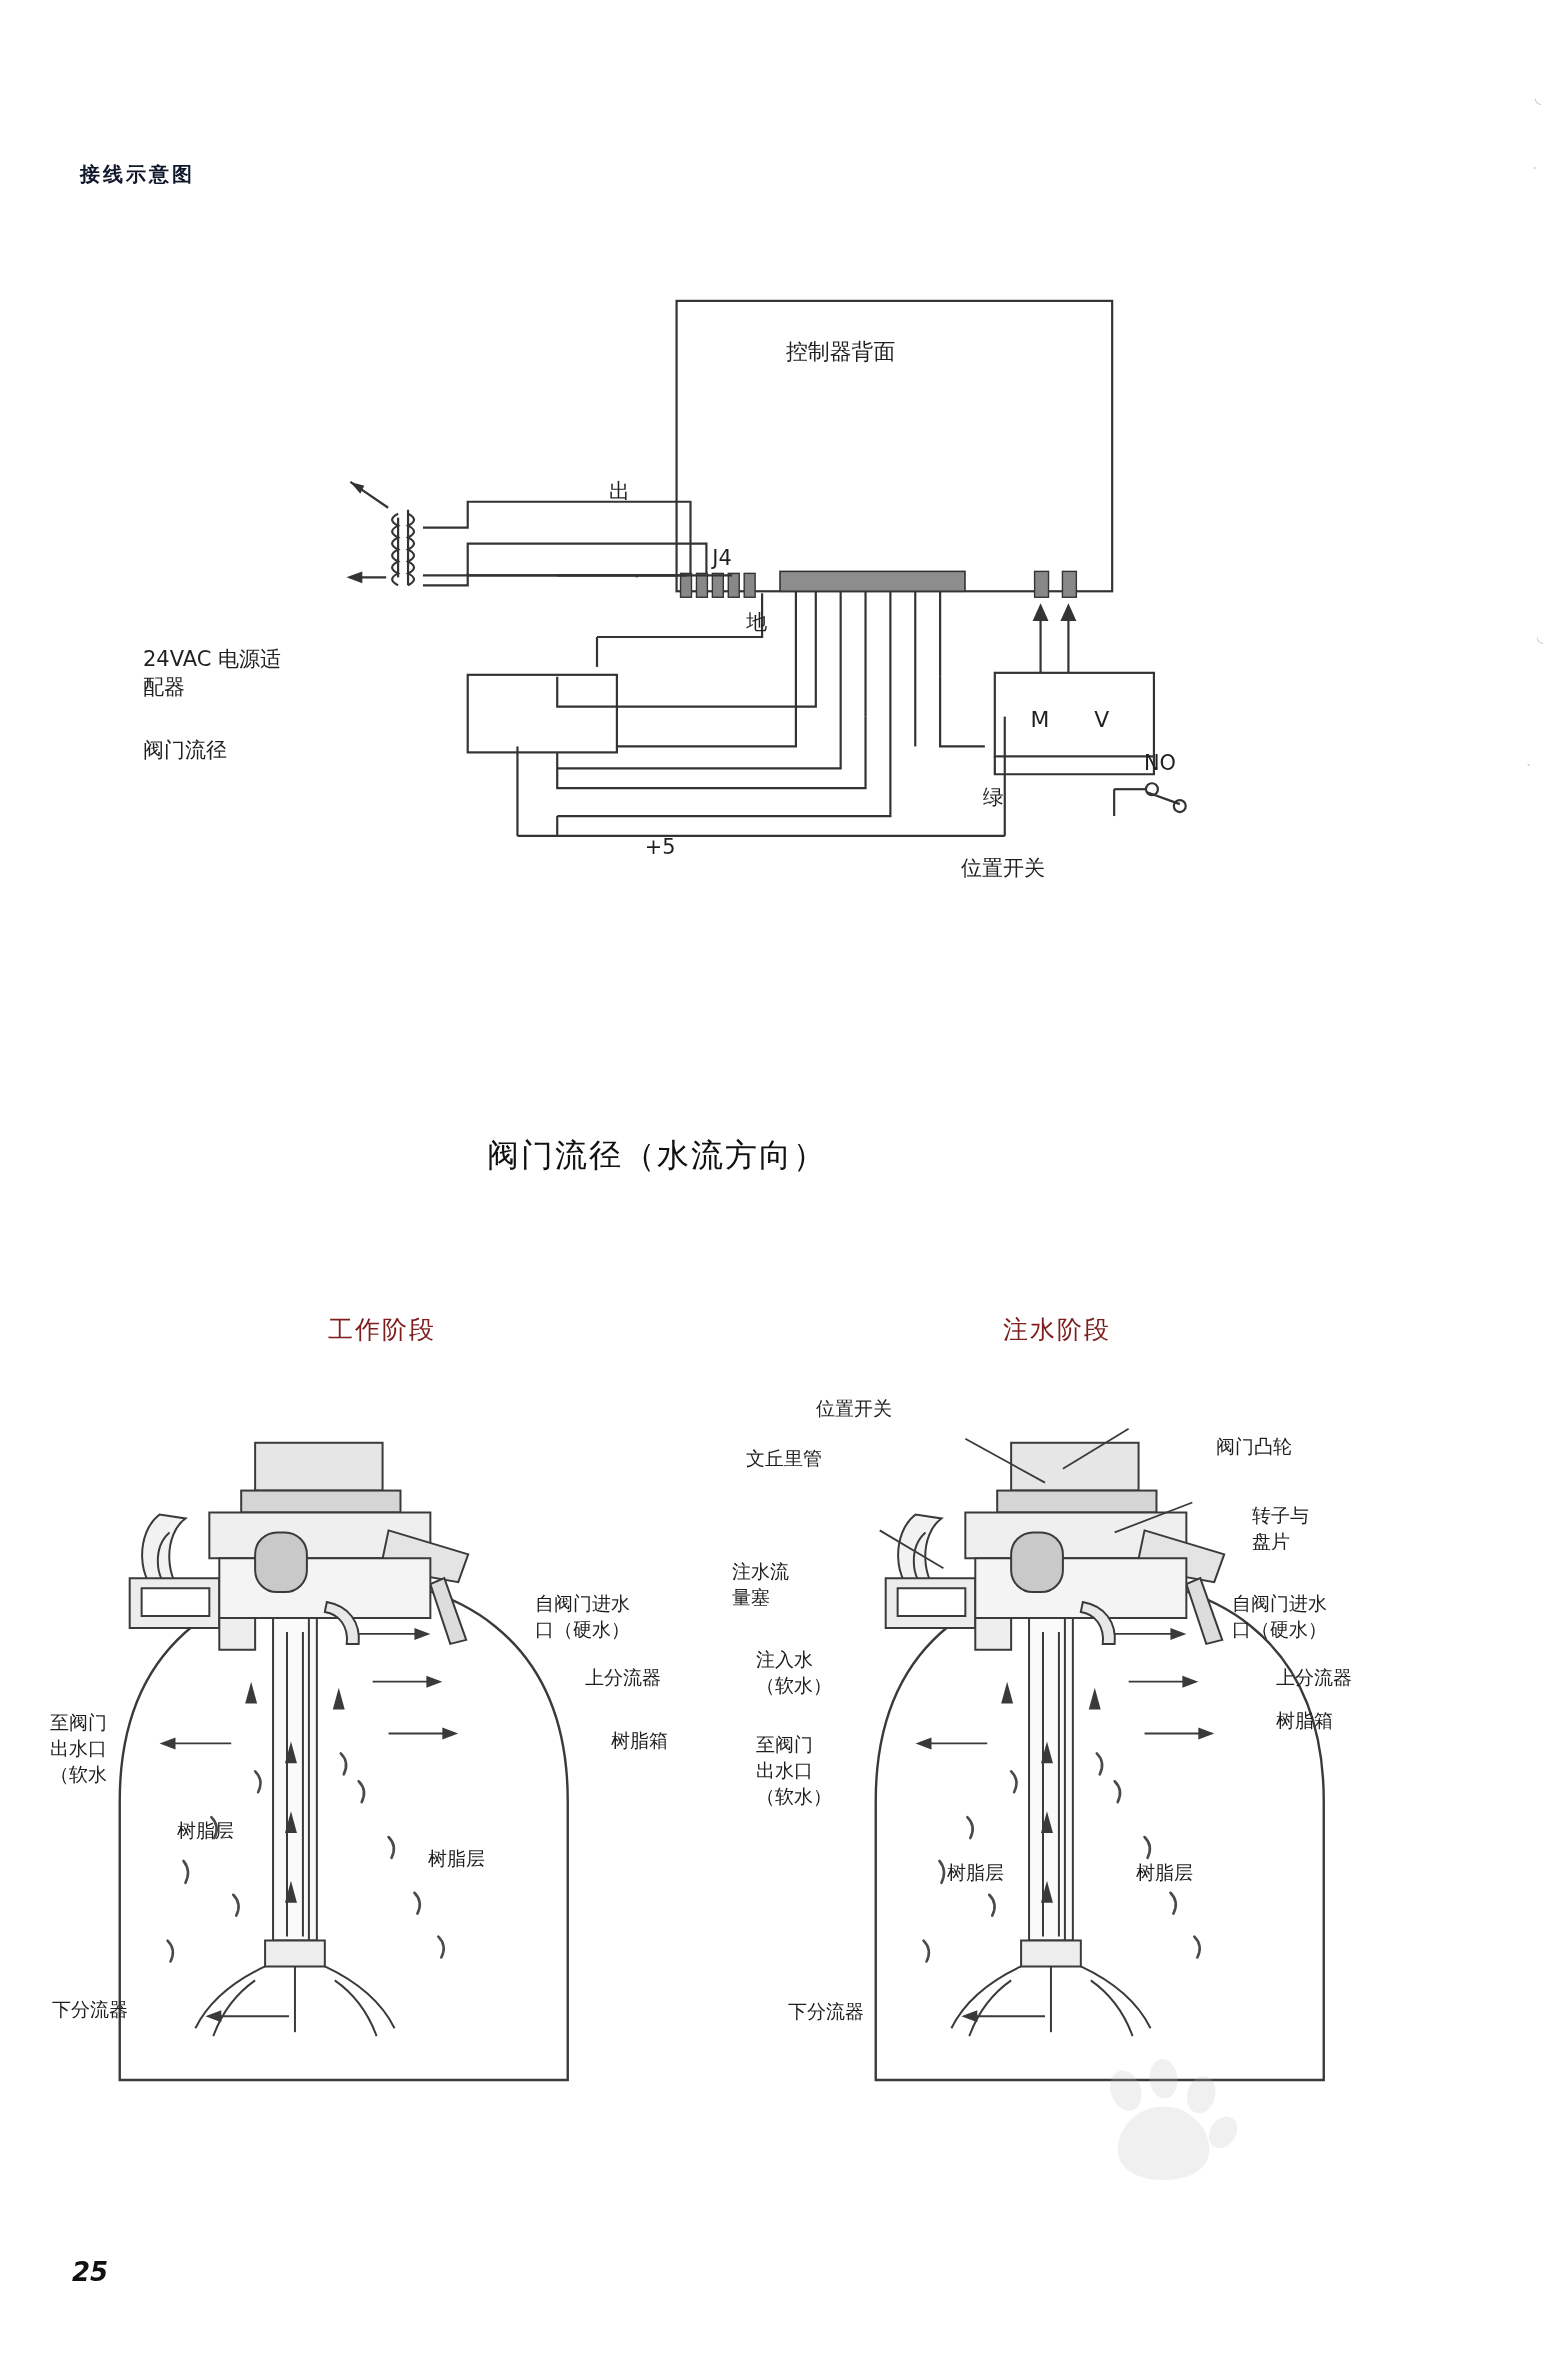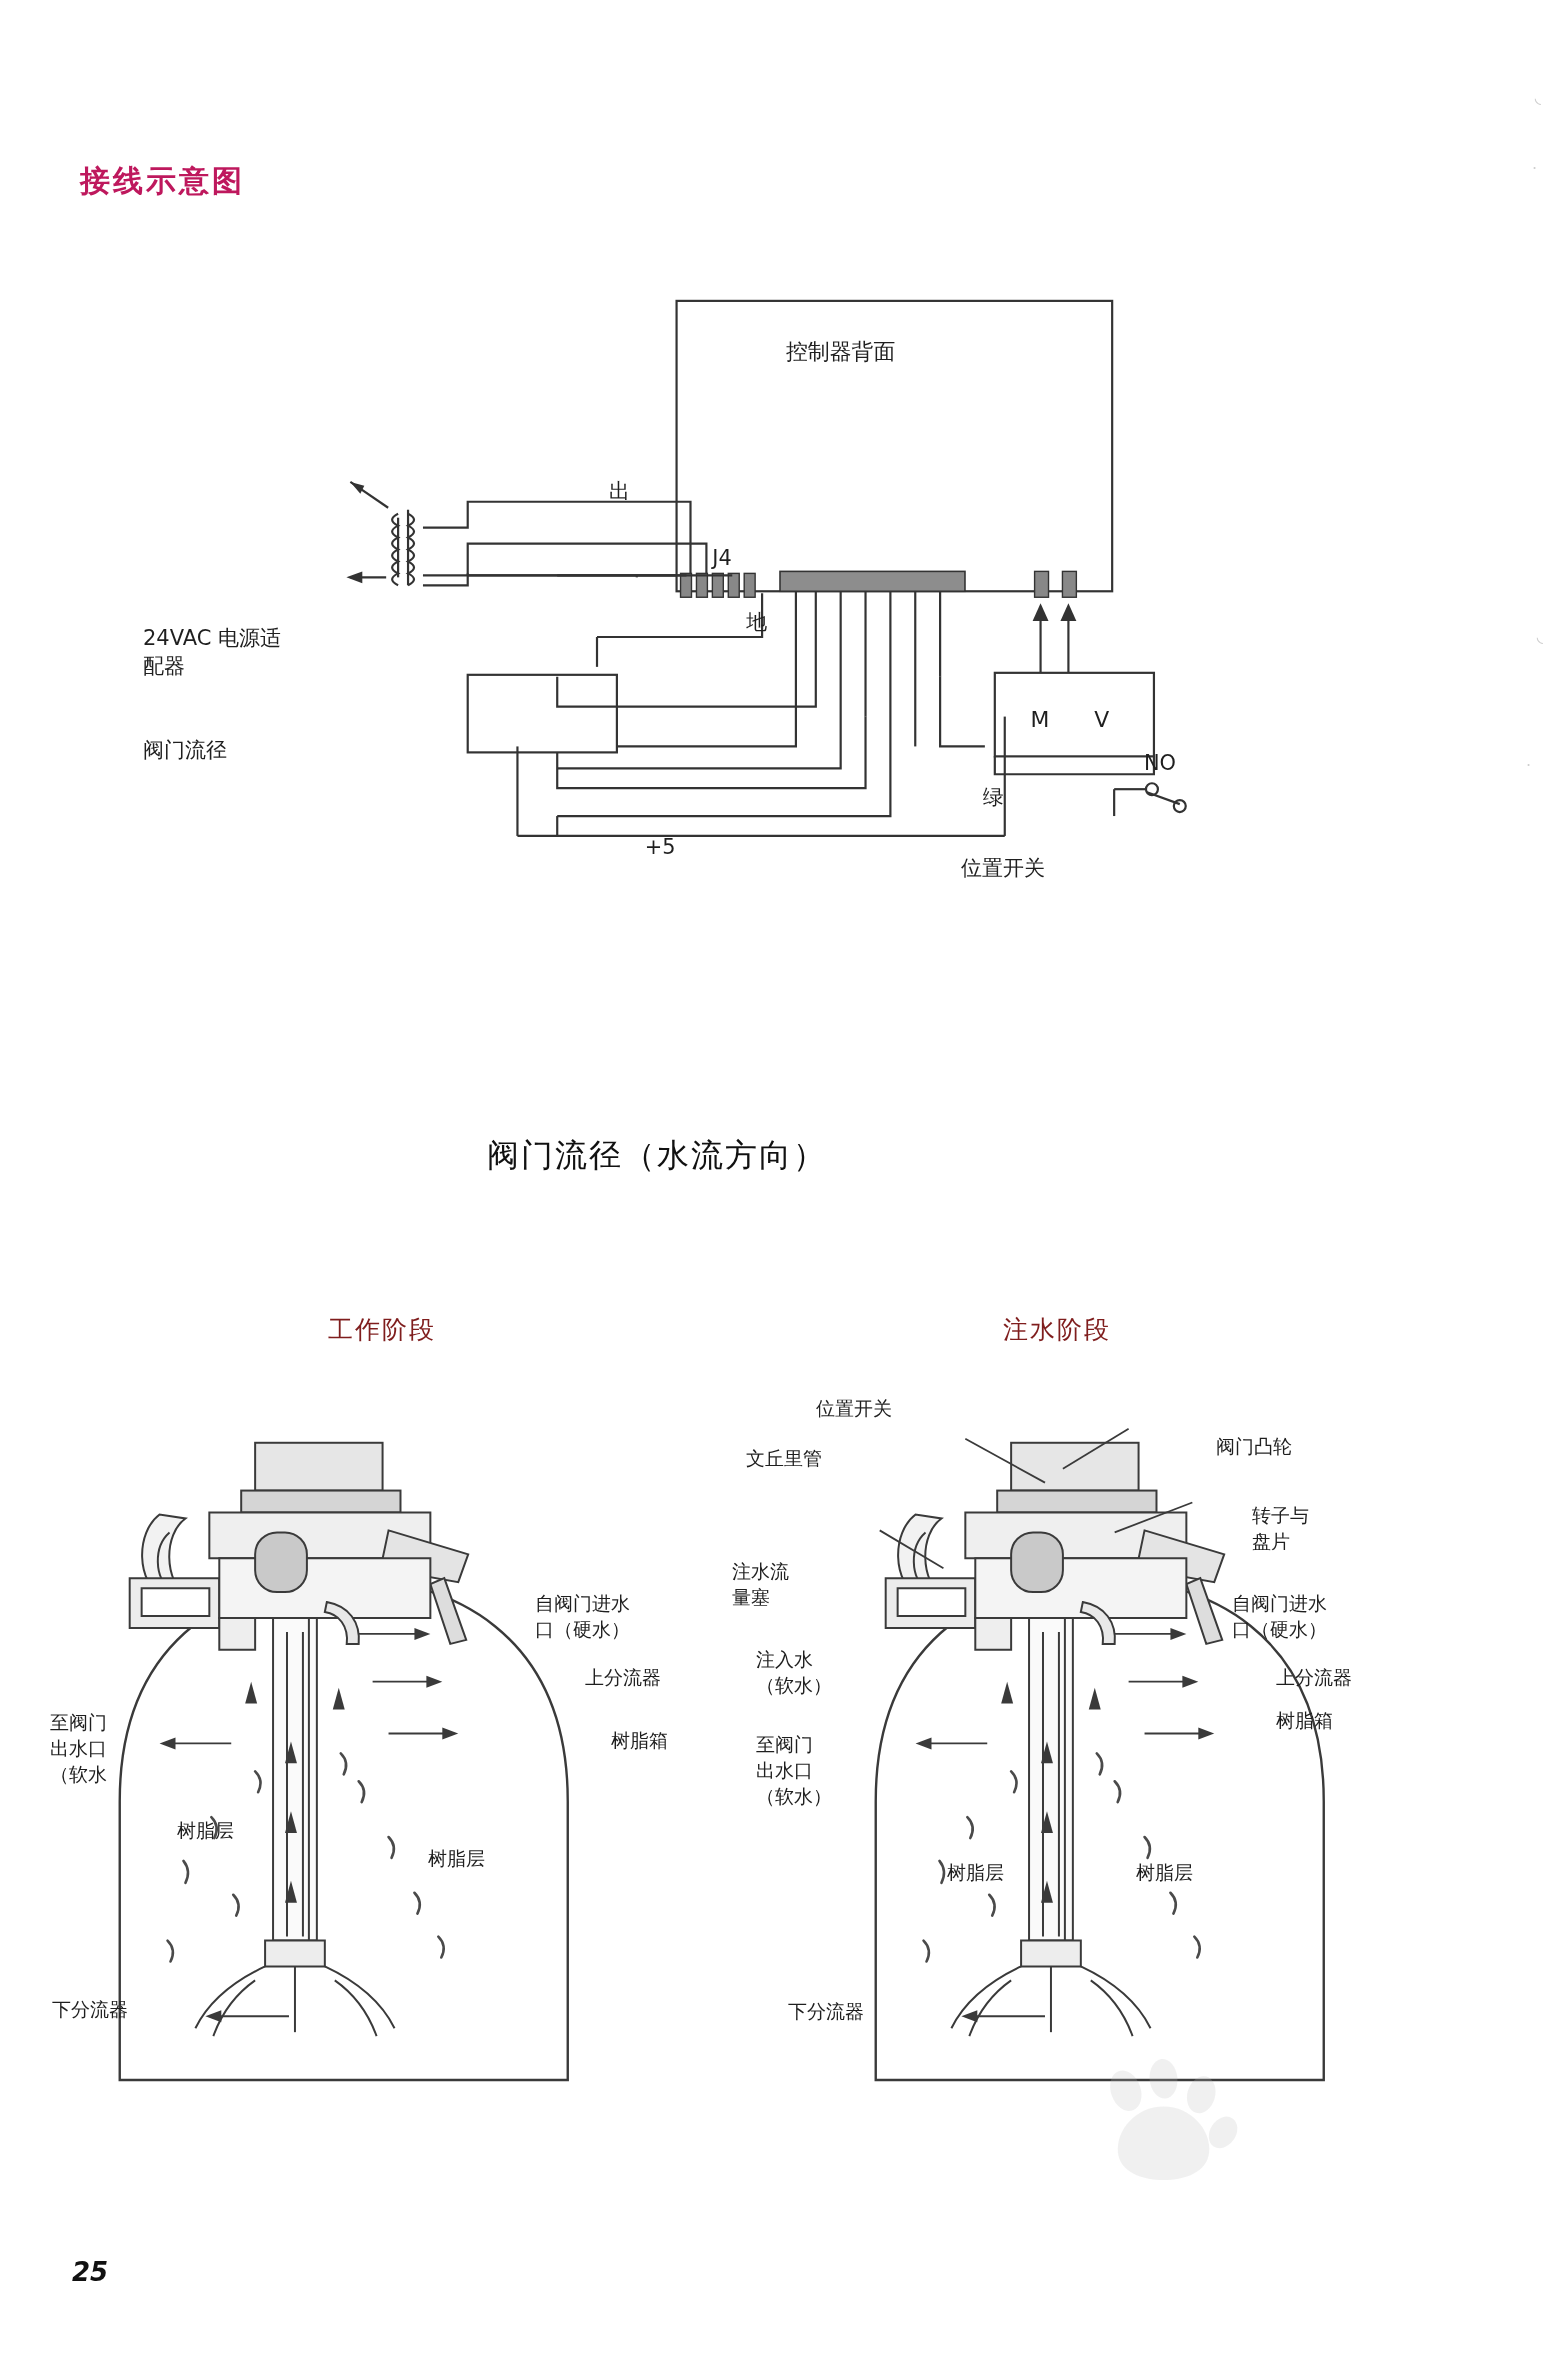--- a/index.html
+++ b/index.html
@@ -6,21 +6,21 @@
   body{
     width:1559px;height:2373px;position:relative;
     font-family:"DejaVu Sans","Liberation Sans",sans-serif;
     color:#1a1a1a;
     overflow:hidden;
   }
   .page{position:absolute;left:0;top:0;width:1559px;height:2373px;}
   .abs{position:absolute;}
   .lbl{font-size:21px;line-height:28px;white-space:pre;color:#1f1f1f;}
   .lbl.sm{font-size:19px;line-height:26px;}
-  .title-sec{font-size:30px;font-weight:bold;letter-spacing:3px;color:#be185d;}
+  .title-sec{font-size:20px;font-weight:bold;letter-spacing:3px;color:#0f172a;}
   .title-mid{font-size:32px;letter-spacing:2px;color:#111;}
   .subhead{font-size:25px;letter-spacing:2px;color:#7f1d1d;}
   .pagenum{font-size:26px;font-style:italic;font-weight:bold;color:#111;}
   svg{display:block;overflow:visible;}
   .wm{position:absolute;right:40px;bottom:119px;opacity:.30;}
   .wm-text{font-size:62px;font-weight:bold;color:#b9b9b9;letter-spacing:1px;}
   .wm-sub{font-size:24px;color:#b9b9b9;letter-spacing:1px;text-align:right;}
   .paw{position:absolute;right:318px;bottom:189px;opacity:.22;}
   .tick{position:absolute;color:#cfcfcf;font-size:16px;}
 </style>
@@ -119,21 +119,21 @@
         <text x="750" y="352" font-size="21">地</text>
         <text x="648" y="578" font-size="21">+5</text>
         <text x="1036" y="450" font-size="22">M</text>
         <text x="1100" y="450" font-size="22">V</text>
         <text x="988" y="528" font-size="21">绿</text>
         <text x="1150" y="494" font-size="21" text-anchor="start">NO</text>
       </g>
     </svg>
   </div>
 
-  <div class="abs lbl" style="left:143px;top:624px;">24VAC 电源适
+  <div class="abs lbl" style="left:143px;top:645px;">24VAC 电源适
 配器</div>
   <div class="abs lbl" style="left:143px;top:736px;">阀门流径</div>
   <div class="abs lbl" style="left:961px;top:854px;">位置开关</div>
 
   <div class="abs title-mid" style="left:0;top:1134px;width:1314px;text-align:center;">阀门流径（水流方向）</div>
 
   <div class="abs subhead" style="left:328px;top:1313px;">工作阶段</div>
   <div class="abs subhead" style="left:1003px;top:1313px;font-family:Liberation Mono, monospace;">注水阶段</div>
 
   <div class="abs" style="left:60px;top:1383px;width:677px;height:697px;">

